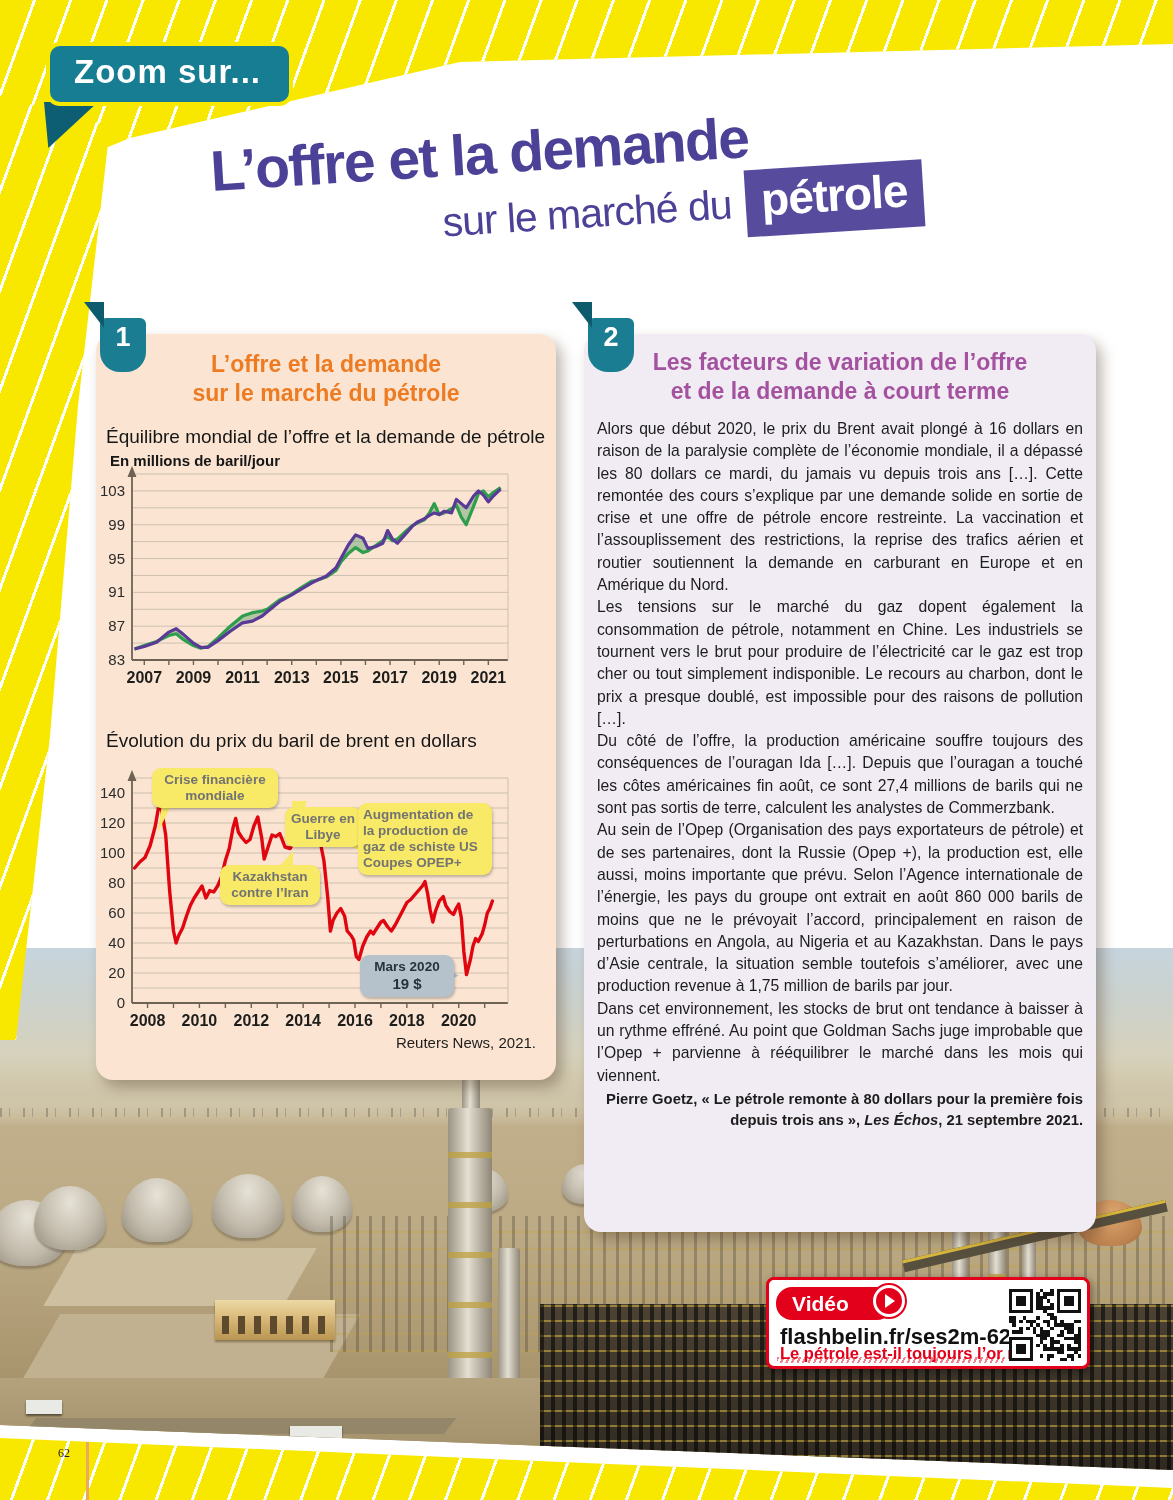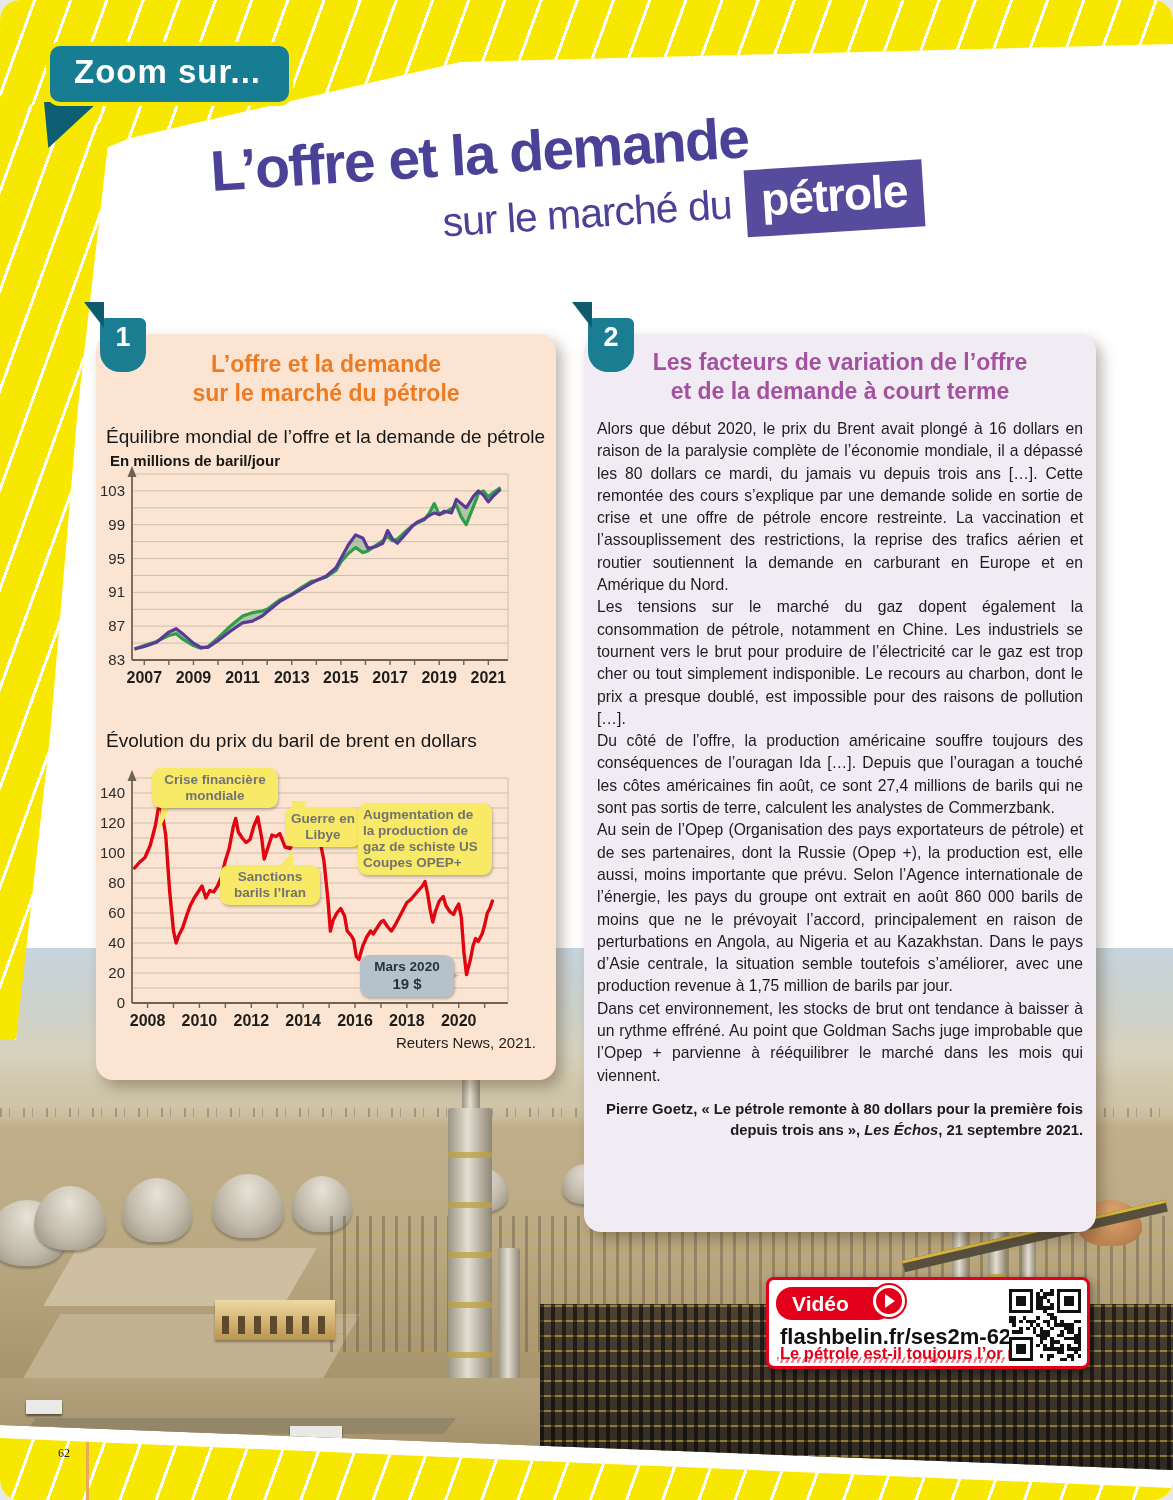--- a/index.html
+++ b/index.html
@@ -1,17 +1,17 @@
 <!DOCTYPE html>
 <html><head>
 <meta charset="utf-8">
 <style>
   html,body{margin:0;padding:0;background:#e8e8e8;}
   .page{position:relative;width:1173px;height:1500px;background:#ffffff;overflow:hidden;
-        font-family:"Liberation Sans",sans-serif;margin:0 auto;border-radius:20px;}
+        font-family:"Liberation Sans",sans-serif;margin:0 auto;}
   
   .stripes{background-color:#f8e800;
     background-image:repeating-linear-gradient(110deg,rgba(255,255,255,0) 0 31px,#ffffff 31px 34px);}
   .band-top{position:absolute;left:0;top:0;width:1173px;height:160px;z-index:3;
     clip-path:polygon(0 0,1173px 0,1173px 44px,460px 62px,130px 138px,96px 152px,0 160px);}
   .wedge-left{position:absolute;left:0;top:96px;width:110px;height:950px;z-index:3;
     clip-path:polygon(0 0,110px 30px,78px 310px,50px 640px,16px 944px,0 944px);}
   .band-bottom{position:absolute;left:0;top:1436px;width:1173px;height:64px;z-index:4;
     clip-path:polygon(0 2px,1173px 52px,1173px 64px,0 64px);}
   
@@ -53,21 +53,21 @@
   .ptr{position:absolute;background:#f8e966;z-index:2;}
   .ann-grey{background:#b6c2cb;color:#27323a;box-shadow:1px 2px 3px rgba(0,0,0,.25);}
   .ptr-grey{background:#b6c2cb;}
   .src1{position:absolute;right:20px;top:700px;font-size:15px;color:#1d1d1b;}
   
   .card2 h2{margin:0;position:absolute;left:0;right:0;top:14px;text-align:center;
     color:#a4519f;font-size:23px;line-height:1.25;font-weight:bold;}
   .doc2-body{position:absolute;left:13px;right:13px;top:84px;font-size:15.7px;line-height:22.3px;
     color:#1c1c1c;text-align:justify;}
   .doc2-body p{margin:0;}
-  .doc2-src{margin-top:12px;text-align:right;font-size:14.8px;line-height:21px;color:#1c1c1c;font-weight:bold;}
+  .doc2-src{margin-top:2px;text-align:right;font-size:14.8px;line-height:21px;color:#1c1c1c;font-weight:bold;}
   .doc2-src .it{font-style:italic;}
   
   .photo{position:absolute;left:0;top:948px;width:1173px;height:524px;z-index:1;
     clip-path:polygon(0 0,100% 0,100% 522px,0 477px);
     background:linear-gradient(180deg,#c6d4dd 0%,#ccd2cd 10%,#d6d2bd 20%,#d2c5a4 30%,#c1af8b 34%,#bcaa85 55%,#a9966f 80%,#9c8a63 100%);}
   .photo *{position:absolute;}
   .haze{left:0;right:0;top:120px;height:60px;background:linear-gradient(180deg,rgba(214,208,190,0),rgba(205,196,170,.8),rgba(205,196,170,0));}
   .skyline{left:0;right:0;top:160px;height:9px;opacity:.55;
     background:repeating-linear-gradient(90deg,#7d776a 0 2px,transparent 2px 9px,#8a8375 9px 10px,transparent 10px 23px);}
   .tank{background:radial-gradient(ellipse at 50% 26%,#e7e2d7 0%,#c2bbac 55%,#918a7b 100%);
@@ -285,21 +285,21 @@
         </svg>
     </div>
 
     <div class="ptr" style="left:62px;top:466px;width:16px;height:32px;clip-path:polygon(0 100%,28% 0,100% 0);"></div>
     <div class="ann" style="left:56px;top:434px;width:116px;">Crise financière mondiale</div>
     <div class="ptr" style="left:196px;top:467px;width:15px;height:34px;clip-path:polygon(15% 100%,0 0,100% 0);"></div>
     <div class="ann" style="left:189px;top:433px;width:66px;margin-top:40px;">Guerre en Libye</div>
     <div class="ptr" style="left:246px;top:502px;width:20px;height:15px;clip-path:polygon(0 50%,100% 0,100% 100%);"></div>
     <div class="ann" style="left:262px;top:469px;width:124px;text-align:left;">Augmentation de la production de gaz de schiste US Coupes OPEP+</div>
     <div class="ptr" style="left:182px;top:517px;width:15px;height:17px;clip-path:polygon(100% 0,0 100%,100% 100%);"></div>
-    <div class="ann" style="left:124px;top:531px;width:90px;">Sanctions barils l’Iran</div>
+    <div class="ann" style="left:124px;top:531px;width:90px;">Kazakhstan contre l’Iran</div>
     <div class="ptr ptr-grey" style="left:346px;top:634px;width:17px;height:15px;clip-path:polygon(0 0,100% 50%,0 100%);"></div>
     <div class="ann ann-grey" style="left:264px;top:621px;width:84px;">
       <span>Mars 2020</span><br>
       <span style="font-size:15px;">19 $</span>
     </div>
 
     <div class="src1">Reuters News, 2021.</div>
   </div>
 
   <div class="card card2">

